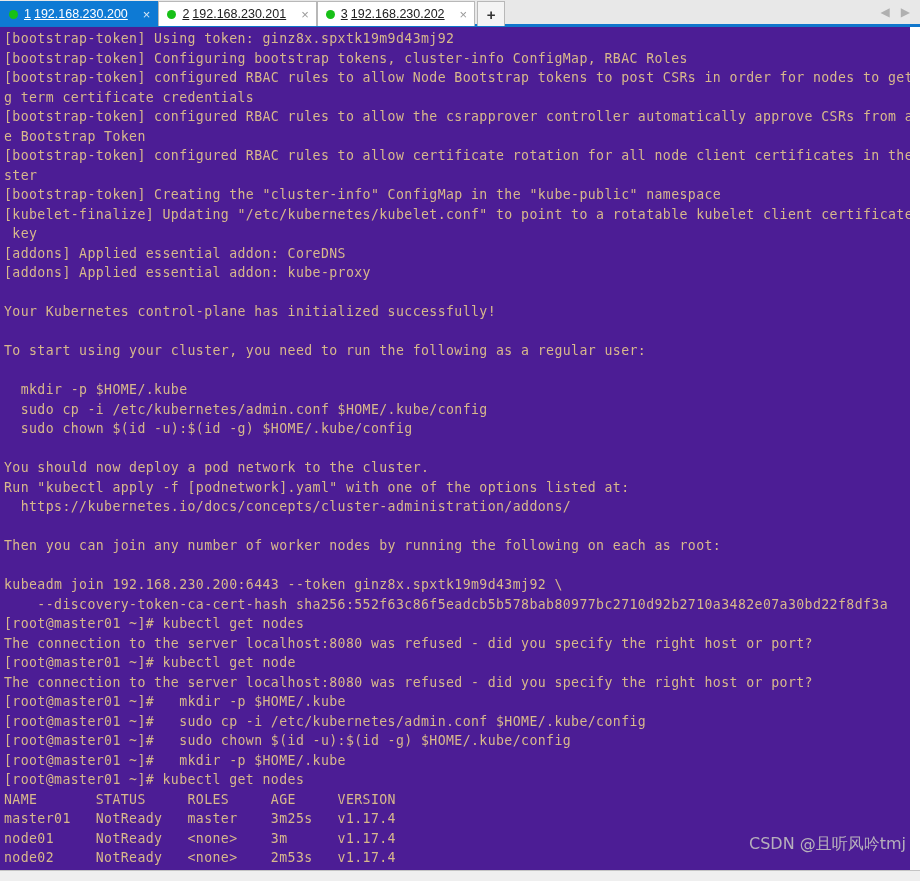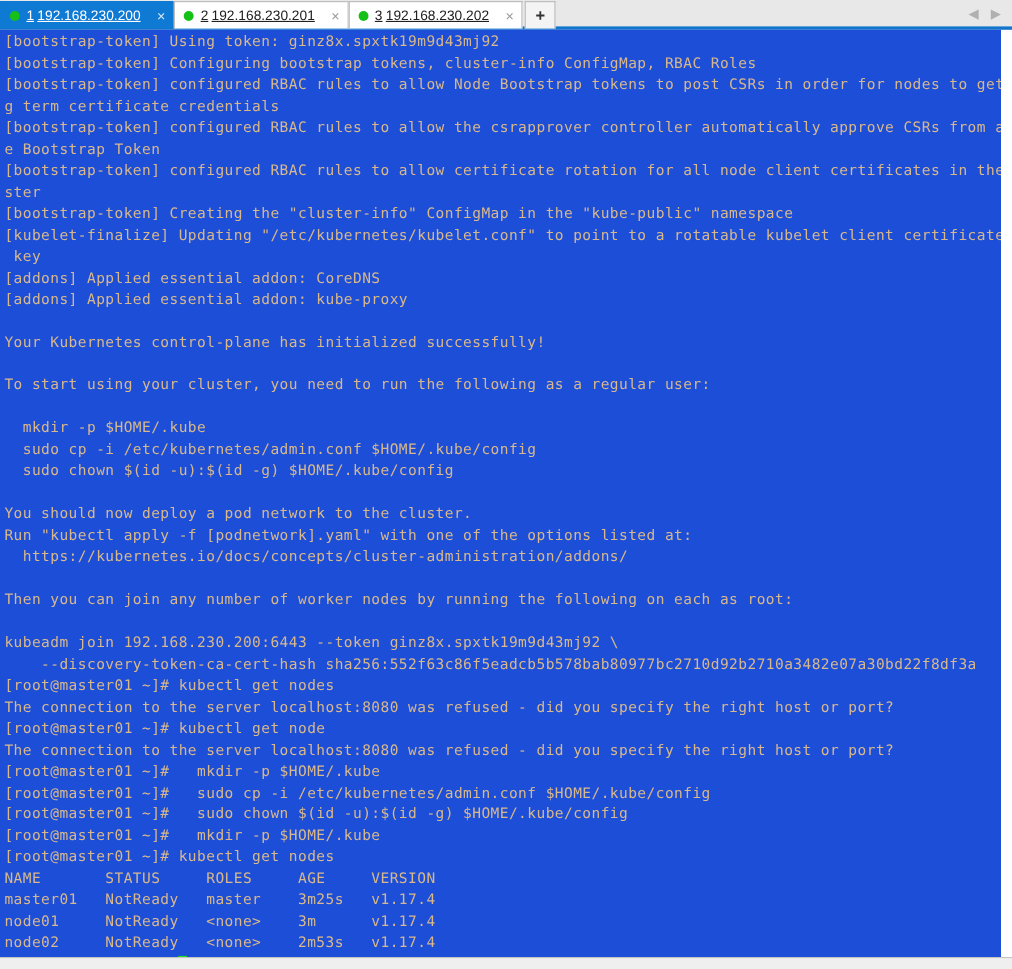--- a/index.html
+++ b/index.html
@@ -89,21 +89,21 @@
     padding: 0 10px 0 6px;
     color: #b0b0b0;
     font-size: 12px;
   }
   .navarrow { line-height: 1; }
 
   
   #terminal {
     position: relative;
     height: 843px;
-    background: #1d4ed8;
+    background: #4c1d95;
     box-sizing: border-box;
     overflow: hidden;
   }
   #termscroll {
     position: absolute;
     top: 0; right: 0; bottom: 0;
     width: 10px;
     background: #ffffff;
   }
   #termtext {
@@ -175,15 +175,16 @@
 
   <div id="navarrows">
     <span class="navarrow">◀</span>
     <span class="navarrow">▶</span>
   </div>
 </div>
 
 <div id="terminal">
   <div id="termtext"><div class="line">[bootstrap-token] Using token: ginz8x.spxtk19m9d43mj92</div><div class="line">[bootstrap-token] Configuring bootstrap tokens, cluster-info ConfigMap, RBAC Roles</div><div class="line">[bootstrap-token] configured RBAC rules to allow Node Bootstrap tokens to post CSRs in order for nodes to get lon</div><div class="line">g term certificate credentials</div><div class="line">[bootstrap-token] configured RBAC rules to allow the csrapprover controller automatically approve CSRs from a Nod</div><div class="line">e Bootstrap Token</div><div class="line">[bootstrap-token] configured RBAC rules to allow certificate rotation for all node client certificates in the clu</div><div class="line">ster</div><div class="line">[bootstrap-token] Creating the "cluster-info" ConfigMap in the "kube-public" namespace</div><div class="line">[kubelet-finalize] Updating "/etc/kubernetes/kubelet.conf" to point to a rotatable kubelet client certificate and</div><div class="line"> key</div><div class="line">[addons] Applied essential addon: CoreDNS</div><div class="line">[addons] Applied essential addon: kube-proxy</div><div class="line">&nbsp;</div><div class="line">Your Kubernetes control-plane has initialized successfully!</div><div class="line">&nbsp;</div><div class="line">To start using your cluster, you need to run the following as a regular user:</div><div class="line">&nbsp;</div><div class="line">  mkdir -p $HOME/.kube</div><div class="line">  sudo cp -i /etc/kubernetes/admin.conf $HOME/.kube/config</div><div class="line">  sudo chown $(id -u):$(id -g) $HOME/.kube/config</div><div class="line">&nbsp;</div><div class="line">You should now deploy a pod network to the cluster.</div><div class="line">Run "kubectl apply -f [podnetwork].yaml" with one of the options listed at:</div><div class="line">  https://kubernetes.io/docs/concepts/cluster-administration/addons/</div><div class="line">&nbsp;</div><div class="line">Then you can join any number of worker nodes by running the following on each as root:</div><div class="line">&nbsp;</div><div class="line">kubeadm join 192.168.230.200:6443 --token ginz8x.spxtk19m9d43mj92 \</div><div class="line">    --discovery-token-ca-cert-hash sha256:552f63c86f5eadcb5b578bab80977bc2710d92b2710a3482e07a30bd22f8df3a</div><div class="line">[root@master01 ~]# kubectl get nodes</div><div class="line">The connection to the server localhost:8080 was refused - did you specify the right host or port?</div><div class="line">[root@master01 ~]# kubectl get node</div><div class="line">The connection to the server localhost:8080 was refused - did you specify the right host or port?</div><div class="line">[root@master01 ~]#   mkdir -p $HOME/.kube</div><div class="line">[root@master01 ~]#   sudo cp -i /etc/kubernetes/admin.conf $HOME/.kube/config</div><div class="line">[root@master01 ~]#   sudo chown $(id -u):$(id -g) $HOME/.kube/config</div><div class="line">[root@master01 ~]#   mkdir -p $HOME/.kube</div><div class="line">[root@master01 ~]# kubectl get nodes</div><div class="line">NAME       STATUS     ROLES     AGE     VERSION</div><div class="line">master01   NotReady   master    3m25s   v1.17.4</div><div class="line">node01     NotReady   &lt;none&gt;    3m      v1.17.4</div><div class="line">node02     NotReady   &lt;none&gt;    2m53s   v1.17.4</div><div class="line"><span>[root@master01 ~]# </span><span id="cursor"></span></div></div>
   <div id="termscroll"></div>
+  <div id="watermark">CSDN @且听风吟tmj</div>
 </div>
 
 <div id="statusbar"></div>
 
 </body></html>

